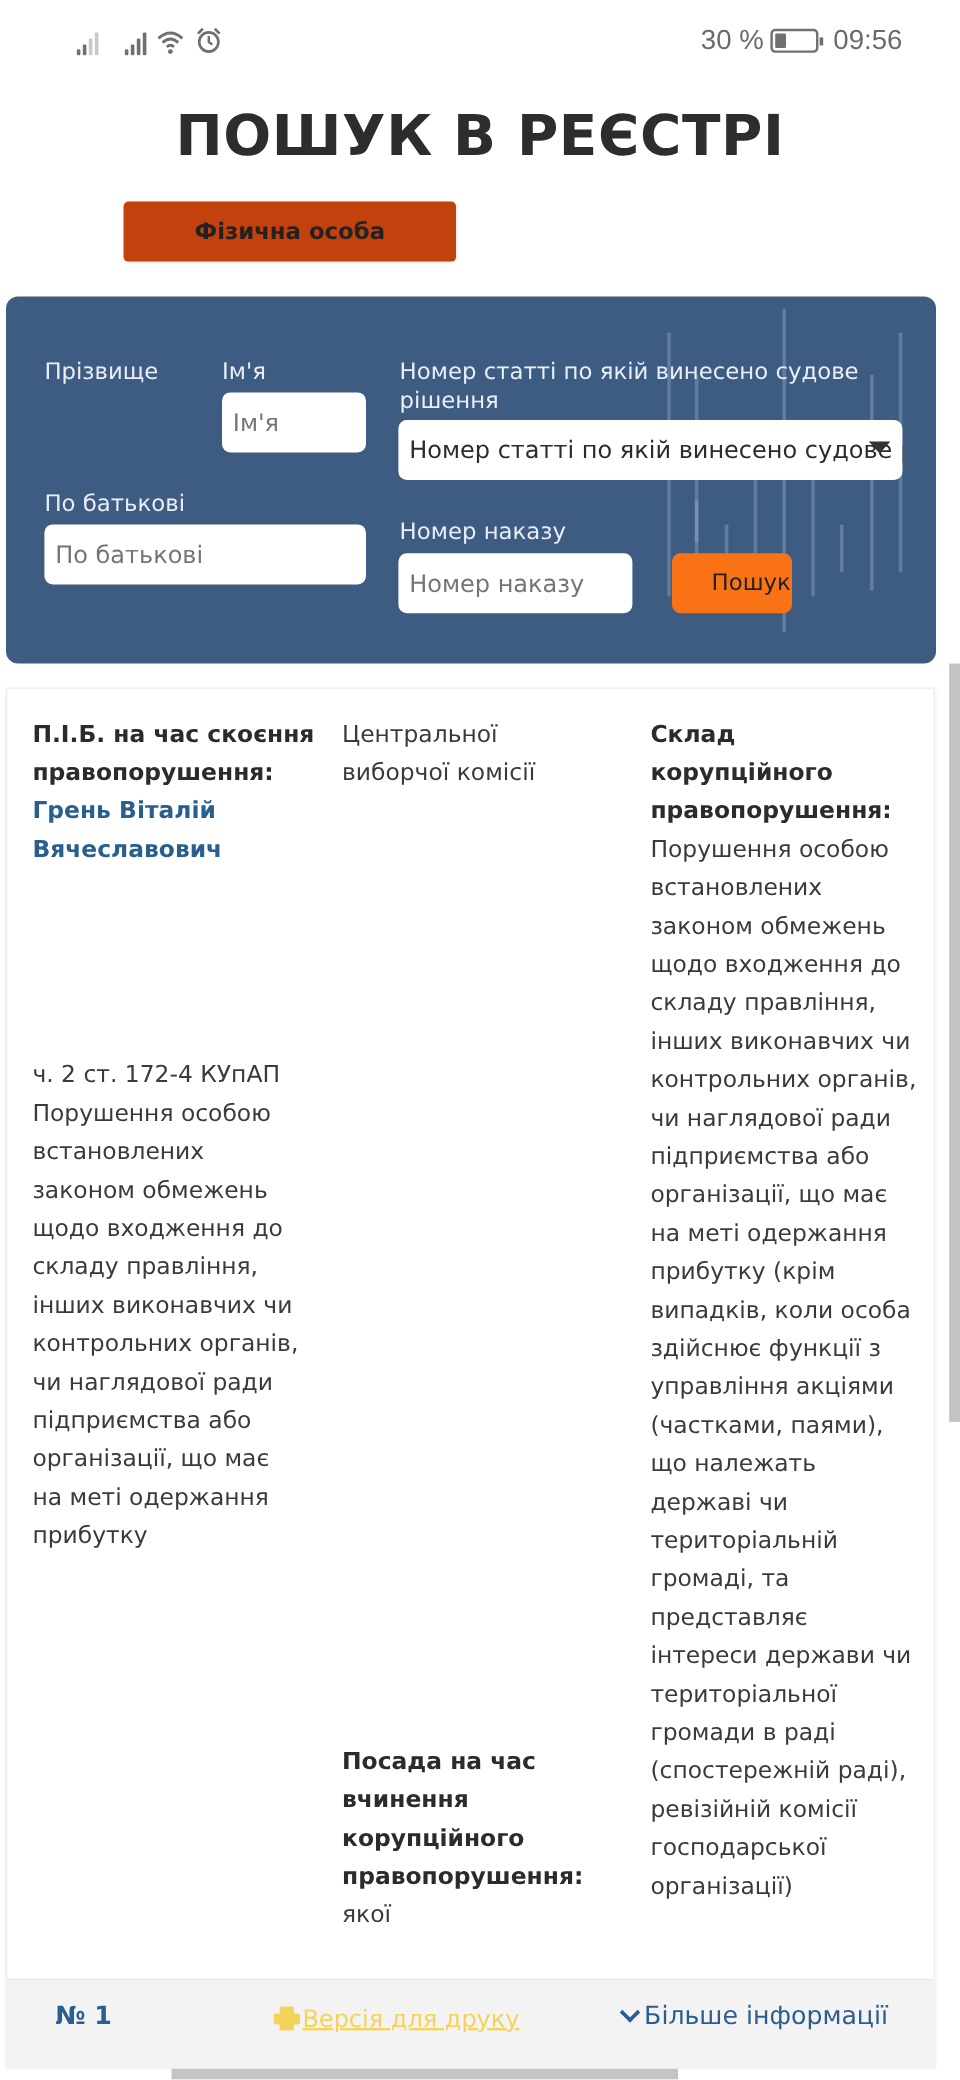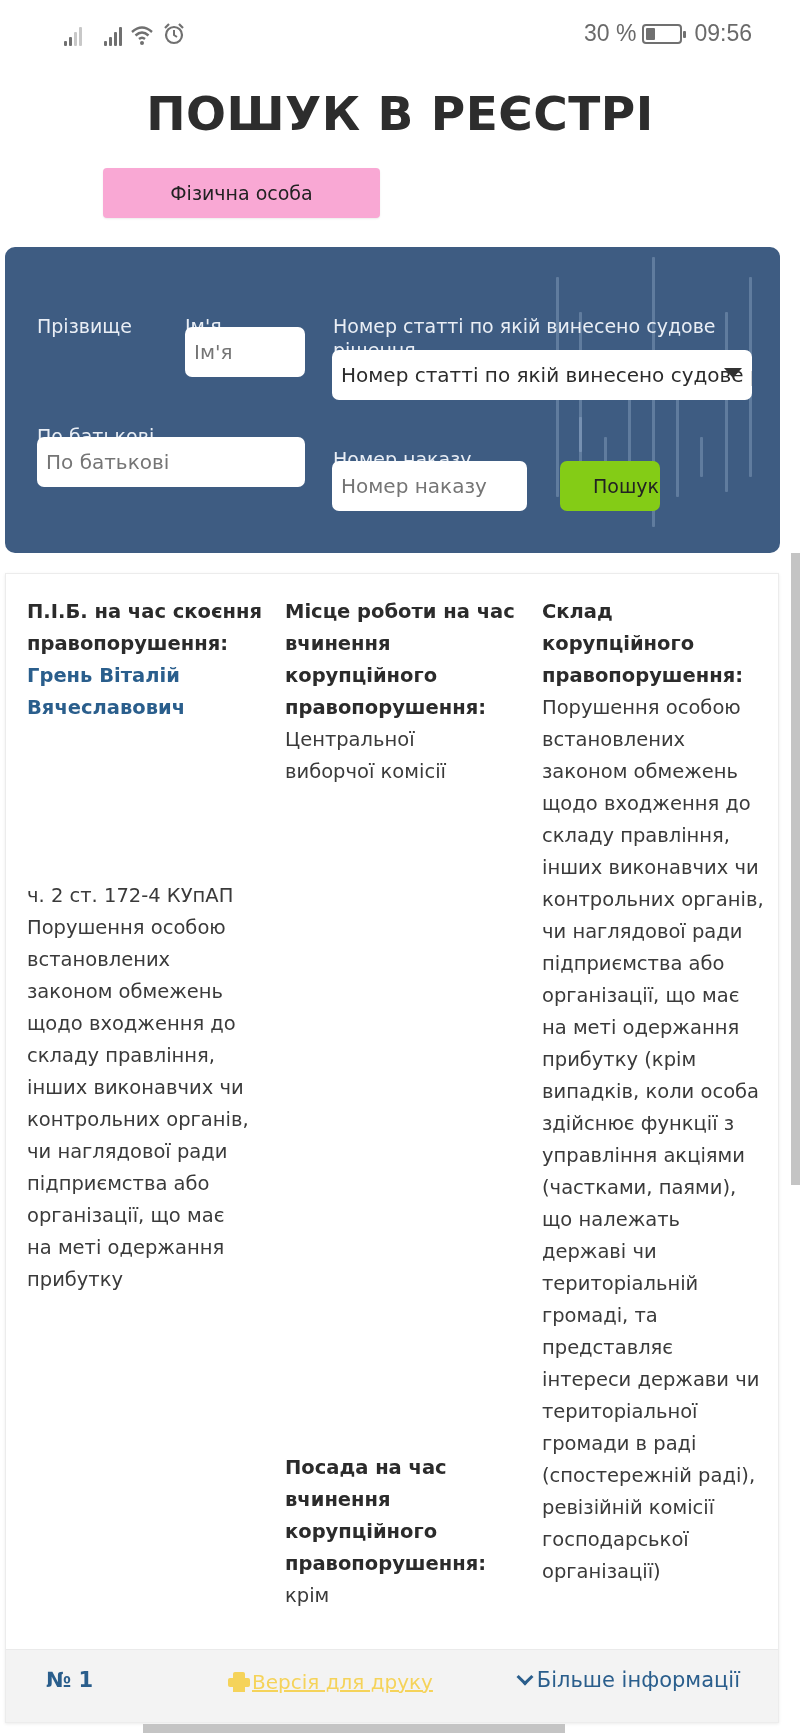--- a/index.html
+++ b/index.html
@@ -16,33 +16,33 @@
     .battery { width: 40px; height: 20px; border: 2px solid #707070; border-radius: 4px; position: relative; }
     .battery::before { content: ""; position: absolute; left: 2px; top: 2px; bottom: 2px; width: 9px; background: #707070; border-radius: 1px; }
     .battery::after { content: ""; position: absolute; right: -6px; top: 5px; width: 3px; height: 7px; background: #707070; border-radius: 1px; }
 
     
     .page-title { position: absolute; top: 86px; left: 0; width: 800px; text-align: center; font-size: 47px; font-weight: bold; color: #2d2d2d; letter-spacing: 0.5px; }
 
     
     .tabs { position: absolute; top: 168px; left: 103px; display: flex; }
     .tab { width: 277px; height: 50px; border-radius: 4px; font-size: 19px; display: flex; align-items: center; justify-content: center; color: #222; cursor: pointer; }
-    .tab.active { background: #f9a8d4; box-shadow: 0 1px 2px rgba(0,0,0,0.08); }
+    .tab.active { background: #c2410c; box-shadow: 0 1px 2px rgba(0,0,0,0.08); font-weight: bold; }
     .tab.inactive { background: transparent; margin-left: 0; width: 300px; }
 
     
     .search-panel { position: absolute; top: 247px; left: 5px; width: 775px; height: 306px; background: #3e5c82; border-radius: 10px; overflow: hidden; }
     .deco-lines { position: absolute; inset: 0; pointer-events: none; }
     .deco-lines span { position: absolute; width: 3px; background: rgba(160,182,212,0.35); border-radius: 1px; }
-    .field-label { position: absolute; color: #e9eef5; font-size: 19px; line-height: 24px; margin-top: 16px; }
+    .field-label { position: absolute; color: #e9eef5; font-size: 19px; line-height: 24px; }
     .field-input { position: absolute; background: #fff; border-radius: 7px; height: 50px; font-size: 20px; display: flex; align-items: center; padding-left: 9px; color: #8a8a8a; border: none; font-family: "DejaVu Sans", "Liberation Sans", sans-serif; }
     .field-input.filled { background: #e8f0fe; color: #222; }
     .field-select { color: #2b2b2b; padding-right: 30px; white-space: nowrap; overflow: hidden; }
     .select-arrow { position: absolute; right: 10px; top: 18px; width: 0; height: 0; border-left: 9px solid transparent; border-right: 9px solid transparent; border-top: 10px solid #333; }
-    .search-btn { position: absolute; left: 555px; top: 214px; width: 100px; height: 50px; background: #84cc16; border-radius: 7px; font-size: 19px; color: #222; display: flex; align-items: center; justify-content: flex-end; padding-right: 0; overflow: hidden; cursor: pointer; }
+    .search-btn { position: absolute; left: 555px; top: 214px; width: 100px; height: 50px; background: #f97316; border-radius: 7px; font-size: 19px; color: #222; display: flex; align-items: center; justify-content: flex-end; padding-right: 0; overflow: hidden; cursor: pointer; }
     .search-btn span { margin-right: 1px; }
 
     
     .result-card { position: absolute; top: 573px; left: 5px; width: 774px; height: 1150px; background: #fff; border: 1px solid #ececec; box-shadow: 0 1px 3px rgba(0,0,0,0.08); }
     .col { position: absolute; top: 0; width: 240px; }
     .col.c1 { left: 21px; }
     .col.c2 { left: 279px; }
     .col.c3 { left: 536px; width: 232px; }
     .label { font-size: 19.5px; font-weight: bold; color: #2b2b2b; line-height: 32px; }
     .value { font-size: 19.5px; color: #3a3a3a; line-height: 32px; }
@@ -147,26 +147,25 @@
       <div class="label">П.І.Б. на час скоєння правопорушення:</div>
       <div class="value name" style="width:200px">Грень Віталій Вячеславович</div>
     </div>
     <div class="block" style="top:306px; width:225px">
       <div class="value">ч. 2 ст. 172-4 КУпАП Порушення особою встановлених законом обмежень щодо входження до складу правління, інших виконавчих чи контрольних органів, чи наглядової ради підприємства або організації, що має на меті одержання прибутку</div>
     </div>
   </div>
 
   <div class="col c2">
     <div class="block" style="top:22px; width:230px">
-      <div class="label">Місце роботи на час вчинення корупційного правопорушення:</div>
       <div class="value" style="width:185px">Центральної виборчої комісії</div>
     </div>
     <div class="block" style="top:878px; width:210px">
       <div class="label">Посада на час вчинення корупційного правопорушення:</div>
-      <div class="value">крім</div>
+      <div class="value">якої</div>
     </div>
   </div>
 
   <div class="col c3">
     <div class="block" style="top:22px; width:226px">
       <div class="label">Склад корупційного правопорушення:</div>
       <div class="value">Порушення особою встановлених законом обмежень щодо входження до складу правління, інших виконавчих чи контрольних органів, чи наглядової ради підприємства або організації, що має на меті одержання прибутку (крім випадків, коли особа здійснює функції з управління акціями (частками, паями), що належать державі чи територіальній громаді, та представляє інтереси держави чи територіальної громади в раді (спостережній раді), ревізійній комісії господарської організації)</div>
     </div>
   </div>
 

